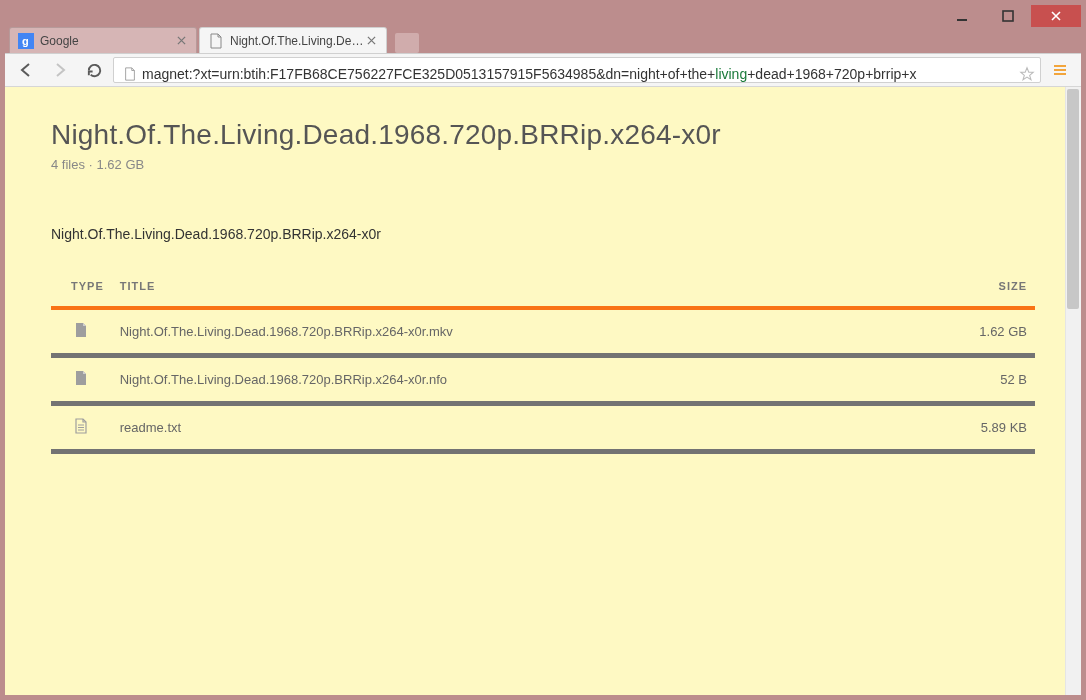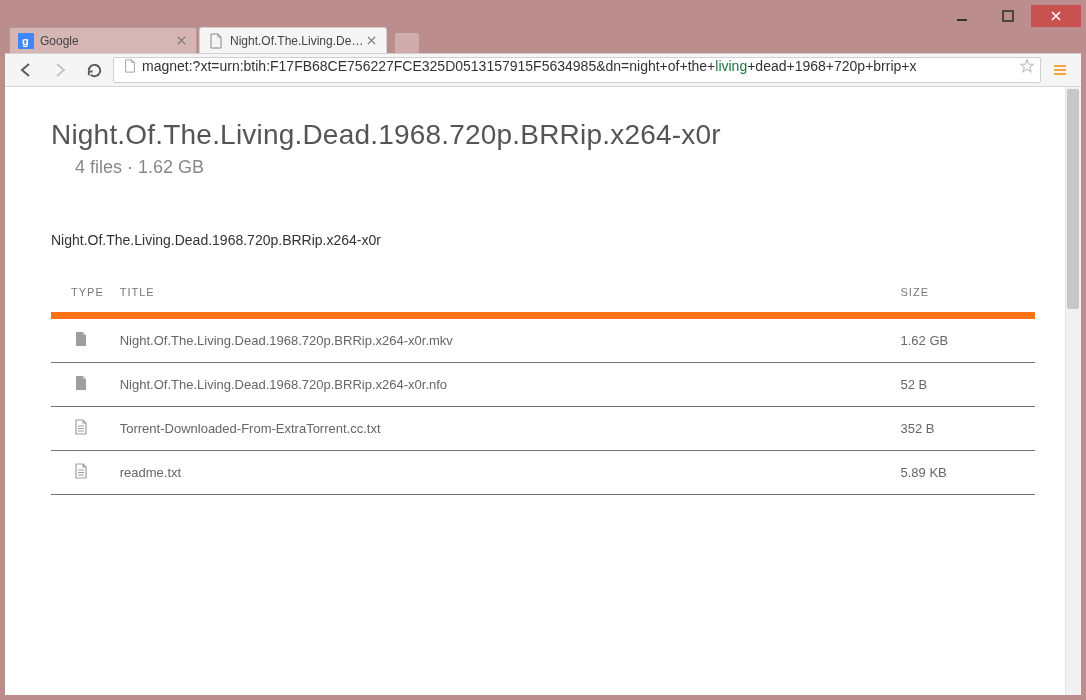--- a/index.html
+++ b/index.html
@@ -49,71 +49,71 @@
     border-bottom: 1px solid #d6d6d6;
     display: flex; align-items: center; padding: 0 6px; gap: 4px;
   }
   .nav-btn {
     width: 30px; height: 28px; border:none; background:transparent; cursor:pointer;
     display:flex; align-items:center; justify-content:center; color:#5a5a5a;
   }
   .nav-btn.disabled { color: #bdbdbd; cursor: default; }
   .omnibox {
     flex: 1; height: 26px; background: #fff; border: 1px solid #d0d0d0;
-    border-radius: 2px; display:flex; align-items:flex-start; padding: 0 4px;
+    border-radius: 2px; display:flex; align-items:flex-end; padding: 0 4px;
     font-size: 14px; color: #333;
   }
   .omnibox .page-icon { width:16px; height:16px; margin: 0 4px; color:#888;
     display:flex; align-items:center; justify-content:center; }
   .omnibox .url { flex:1; white-space:nowrap; overflow:hidden; font-family: Arial, sans-serif;}
   .omnibox .url .part { color:#333; }
   .omnibox .url .q { color:#333; }
   .omnibox .url .living { color: #1a7a3a; }
   .omnibox .star { width:18px; color:#bbb; cursor:pointer; display:flex;
     align-items:center; justify-content:center; }
   .menu-btn {
     width: 30px; height: 28px; border:none; background:transparent; cursor:pointer;
     display:flex; align-items:center; justify-content:center; color:#f2a53c;
   }
 
   
-  .viewport { flex:1; background:#ffffff; position:relative; overflow:hidden; }
+  .viewport { flex:1; background:#fef9c3; position:relative; overflow:hidden; }
   .viewport .scrollbar {
     position:absolute; right:0; top:0; width:16px; height:100%;
     background:#f1f1f1; border-left:1px solid #e5e5e5;
   }
   .viewport .thumb {
     position:absolute; right:2px; top:2px; width:12px; height:220px;
     background:#c7c7c7; border-radius:2px;
   }
 
   .page {
     padding: 32px 46px 0 46px; color:#333;
   }
   .torrent-title {
     font-size: 28px; font-weight: 300; color:#555; letter-spacing: 0.2px;
     font-family: "Segoe UI Light","Segoe UI",Arial,sans-serif;
   }
-  .torrent-sub { font-size: 18px; color:#888; margin-top: 6px; margin-left: 24px; }
+  .torrent-sub { font-size: 13px; color:#888; margin-top: 6px; }
 
   .section { margin-top: 54px; }
   .folder-name { font-size: 14px; color:#333; font-weight: 500; }
 
   table.files {
     width: 100%; border-collapse: collapse; margin-top: 24px;
     font-size: 13px; color:#555;
   }
   table.files th {
     text-align:left; font-size: 11px; letter-spacing: 1px; color:#777;
-    font-weight: 400; padding: 14px 8px; border-bottom: 7px solid #f97316;
-  }
-  table.files th.size, table.files td.size { }
+    font-weight: 700; padding: 14px 8px; border-bottom: 4px solid #f97316;
+  }
+  table.files th.size, table.files td.size { text-align: right; }
   table.files th.type { width: 52px; padding-left: 20px;}
   table.files td {
-    padding: 12px 8px; border-bottom: 1px solid #737373; color:#666;
+    padding: 12px 8px; border-bottom: 5px solid #737373; color:#666;
   }
   table.files td.type { text-align:center; color:#999; }
   table.files td.type svg { width:16px; height:16px; }
 
   
   .g-blue { fill:#4285f4; }
 </style>
 </head>
 <body>
 
@@ -245,31 +245,20 @@
                 <td class="size">52 B</td>
               </tr>
               <tr>
                 <td class="type"><svg viewBox="0 0 16 16" width="16" height="16">
                     <path d="M3 1 h7 l3 3 v11 h-10 z" fill="none" stroke="#9e9e9e" stroke-width="1.2"></path>
                     <path d="M10 1 v3 h3" fill="none" stroke="#9e9e9e" stroke-width="1.2"></path>
                     <line x1="5" y1="7" x2="11" y2="7" stroke="#9e9e9e" stroke-width="1"></line>
                     <line x1="5" y1="9.5" x2="11" y2="9.5" stroke="#9e9e9e" stroke-width="1"></line>
                     <line x1="5" y1="12" x2="11" y2="12" stroke="#9e9e9e" stroke-width="1"></line>
                   </svg></td>
-                <td>Torrent-Downloaded-From-ExtraTorrent.cc.txt</td>
-                <td class="size">352 B</td>
-              </tr>
-              <tr>
-                <td class="type"><svg viewBox="0 0 16 16" width="16" height="16">
-                    <path d="M3 1 h7 l3 3 v11 h-10 z" fill="none" stroke="#9e9e9e" stroke-width="1.2"></path>
-                    <path d="M10 1 v3 h3" fill="none" stroke="#9e9e9e" stroke-width="1.2"></path>
-                    <line x1="5" y1="7" x2="11" y2="7" stroke="#9e9e9e" stroke-width="1"></line>
-                    <line x1="5" y1="9.5" x2="11" y2="9.5" stroke="#9e9e9e" stroke-width="1"></line>
-                    <line x1="5" y1="12" x2="11" y2="12" stroke="#9e9e9e" stroke-width="1"></line>
-                  </svg></td>
                 <td>readme.txt</td>
                 <td class="size">5.89 KB</td>
               </tr>
             </tbody>
         </table>
       </div>
     </div>
 
     <div class="scrollbar">
       <div class="thumb"></div>

